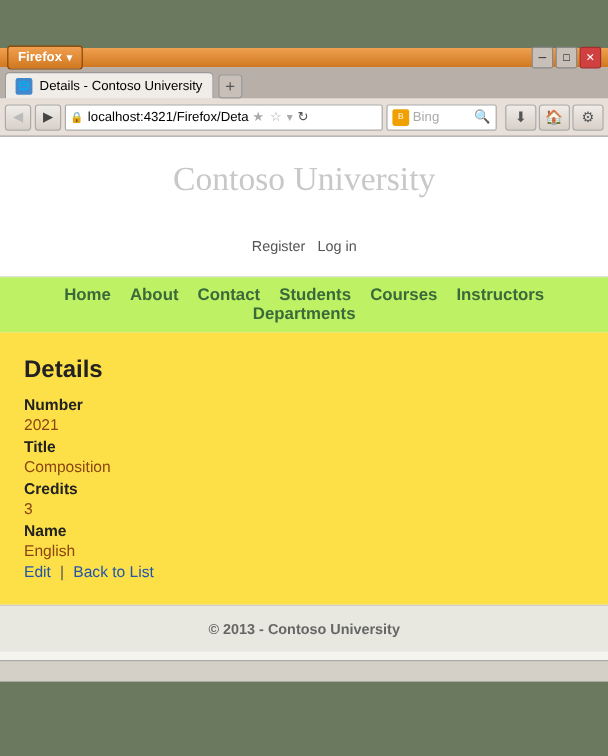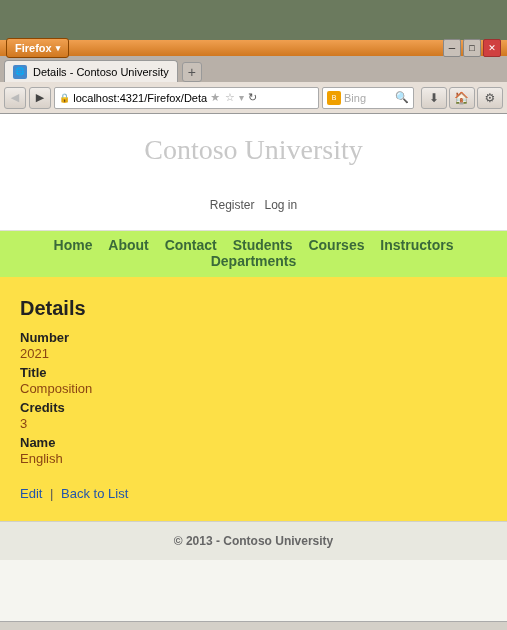--- a/index.html
+++ b/index.html
@@ -141,21 +141,21 @@
       background: linear-gradient(to bottom, #f0ece8, #d8d0c8);
       border: 1px solid #aaa;
       border-radius: 3px;
       display: flex; align-items: center; justify-content: center;
       font-size: 12px; color: #555;
     }
 
     
     .page-content {
       width: 507px;
-      height: 507px;
+      height: 436px;
       background: #f5f5f0;
       overflow-y: auto;
     }
 
     
     .site-header {
       background: white;
       text-align: center;
       padding: 20px 0 10px;
       border-bottom: 1px solid #e0e0d8;
@@ -207,21 +207,21 @@
       color: #222;
       font-size: 13px;
       margin-top: 4px;
     }
     .field-value {
       color: #8b4513;
       font-size: 13px;
       margin-top: 1px;
     }
     .action-links {
-      margin-top: 20px;
+      margin-top: 3px;
       font-size: 13px;
     }
     .action-links a {
       color: #2255aa;
       text-decoration: none;
     }
     .separator { color: #555; margin: 0 4px; }
 
     
     .site-footer {

